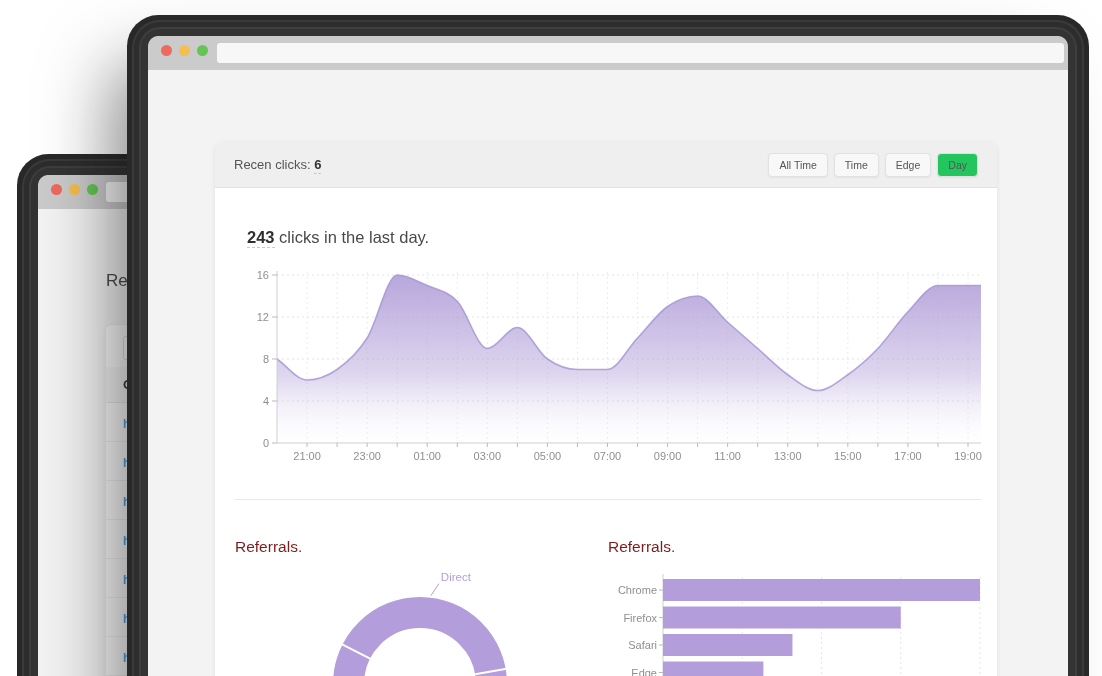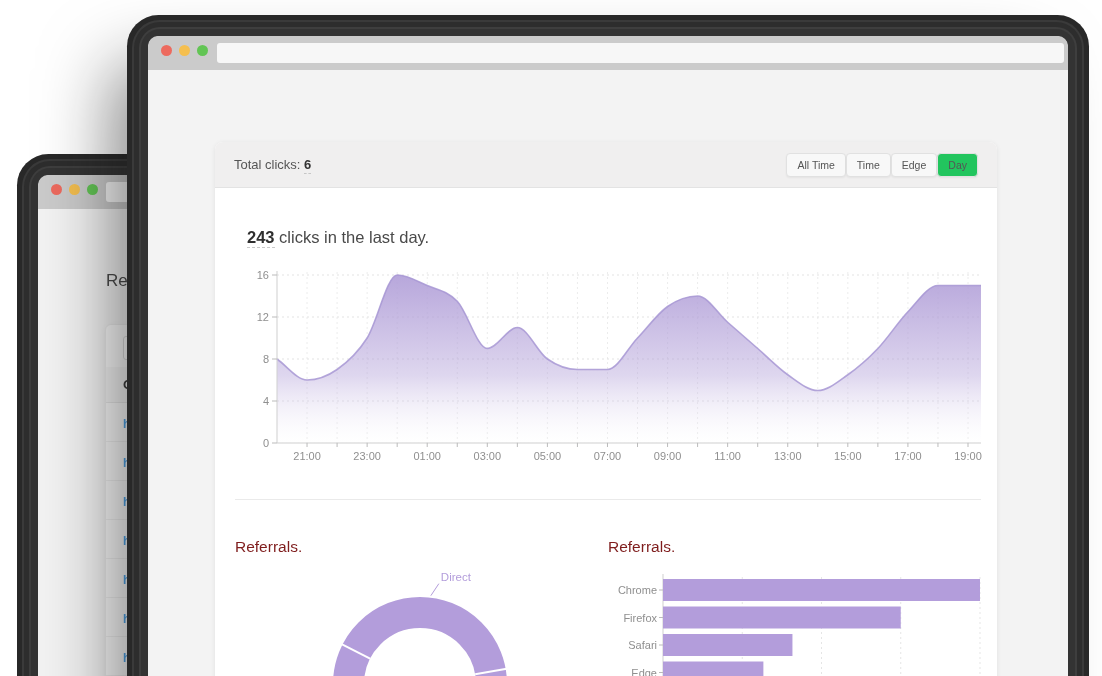--- a/index.html
+++ b/index.html
@@ -42,21 +42,21 @@
   .back-row .link{font-size:12px;color:#4da3ea;font-weight:bold;}
 
   
   .main-card{position:absolute;left:67px;top:72px;width:782px;height:640px;
     background:#ffffff;border-radius:8px;box-shadow:0 1px 5px rgba(0,0,0,0.08);}
   .card-header{position:absolute;left:0;top:0;right:0;height:46px;background:#f0efef;
     border-bottom:1px solid #e3e3e3;border-radius:8px 8px 0 0;
     display:flex;align-items:center;justify-content:space-between;padding:0 19px;}
   .total{font-size:13px;color:#555;}
   .total b{color:#333;border-bottom:1px dashed #c6c6c6;padding-bottom:1px;}
-  .range-buttons{display:flex;}
+  .range-buttons{display:flex;gap:6px;}
   .range-btn{font-size:10.5px;color:#555;background:#f8f8f8;border:1px solid #e1e1e1;
     border-radius:4px;padding:5px 10px;box-shadow:0 1px 2px rgba(0,0,0,0.05);cursor:pointer;}
   .range-btn.active{background:#22c55e;}
   .headline{position:absolute;left:20px;top:86px;font-size:16.5px;color:#4a4a4a;margin-left:12px;}
   .headline b{color:#2f2f2f;border-bottom:1.5px dashed #c9c9c9;padding-bottom:1px;}
   .divider{position:absolute;left:20px;top:357px;width:746px;height:1px;background:#eaeaea;}
   .section-title{position:absolute;top:396px;font-size:15.5px;color:#7f1d1d;}
   .section-title.referrals{left:20px;}
   .section-title.browsers{left:393px;}
   svg{position:absolute;overflow:visible;}
@@ -103,21 +103,21 @@
         <div class="dot" id="mdot-y" style="background: rgb(245, 191, 79);"></div>
         <div class="dot" id="mdot-g" style="background: rgb(98, 197, 84);"></div>
       </div>
       <div class="urlbar"></div>
     </div>
     <div class="content">
       <div class="main-card">
 
         <div class="card-header">
           <div class="total">
-            <span>Total clicks:</span>
+            <span>Recen clicks:</span>
             <b>6</b>
           </div>
           <div class="range-buttons" id="range-buttons">
               <button class="range-btn">All Time</button>
               <button class="range-btn">Time</button>
               <button class="range-btn">Edge</button>
               <button class="range-btn active">Day</button>
             </div>
         </div>
 

